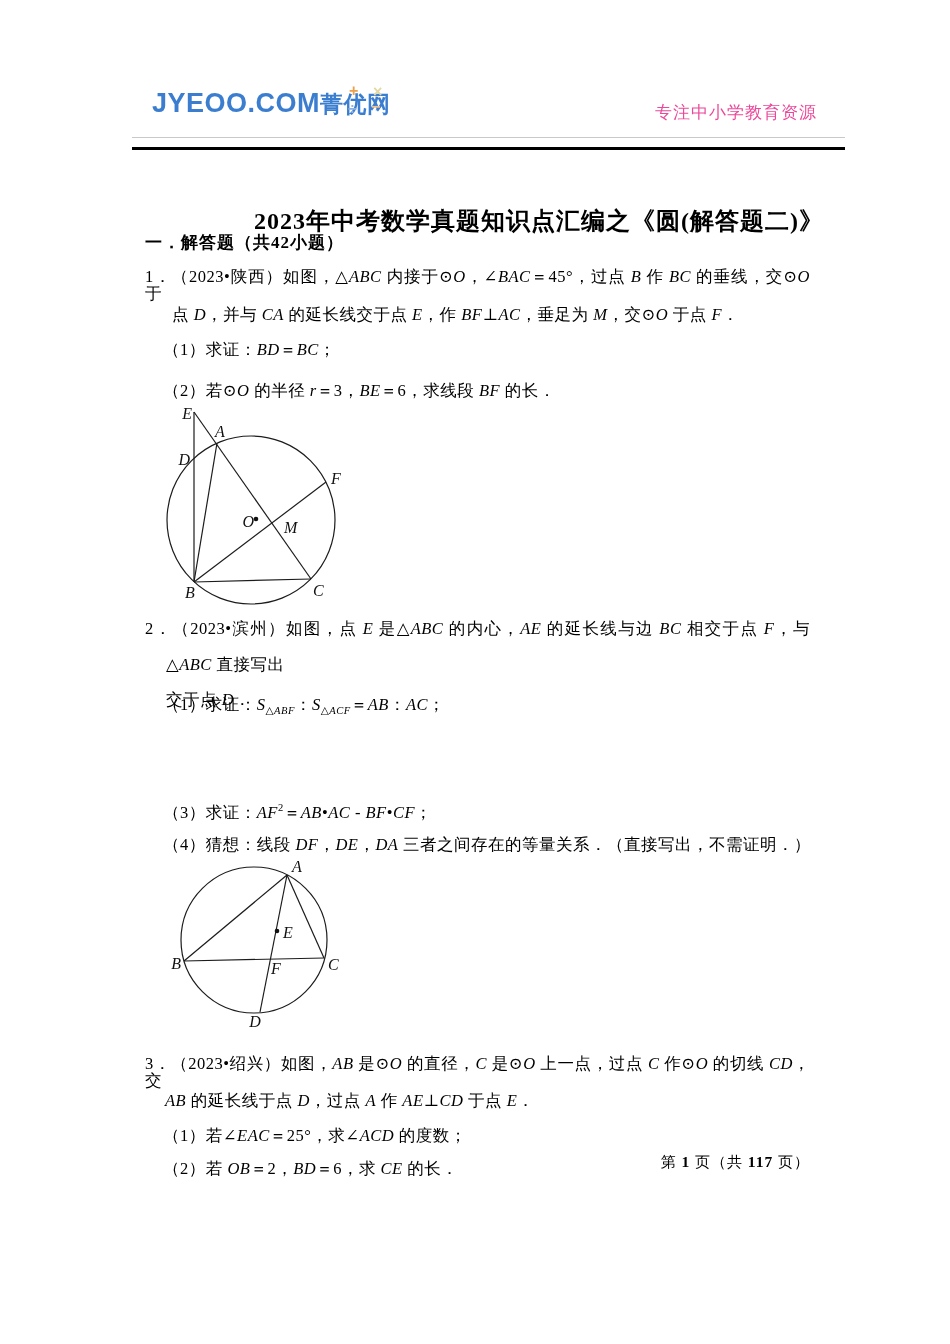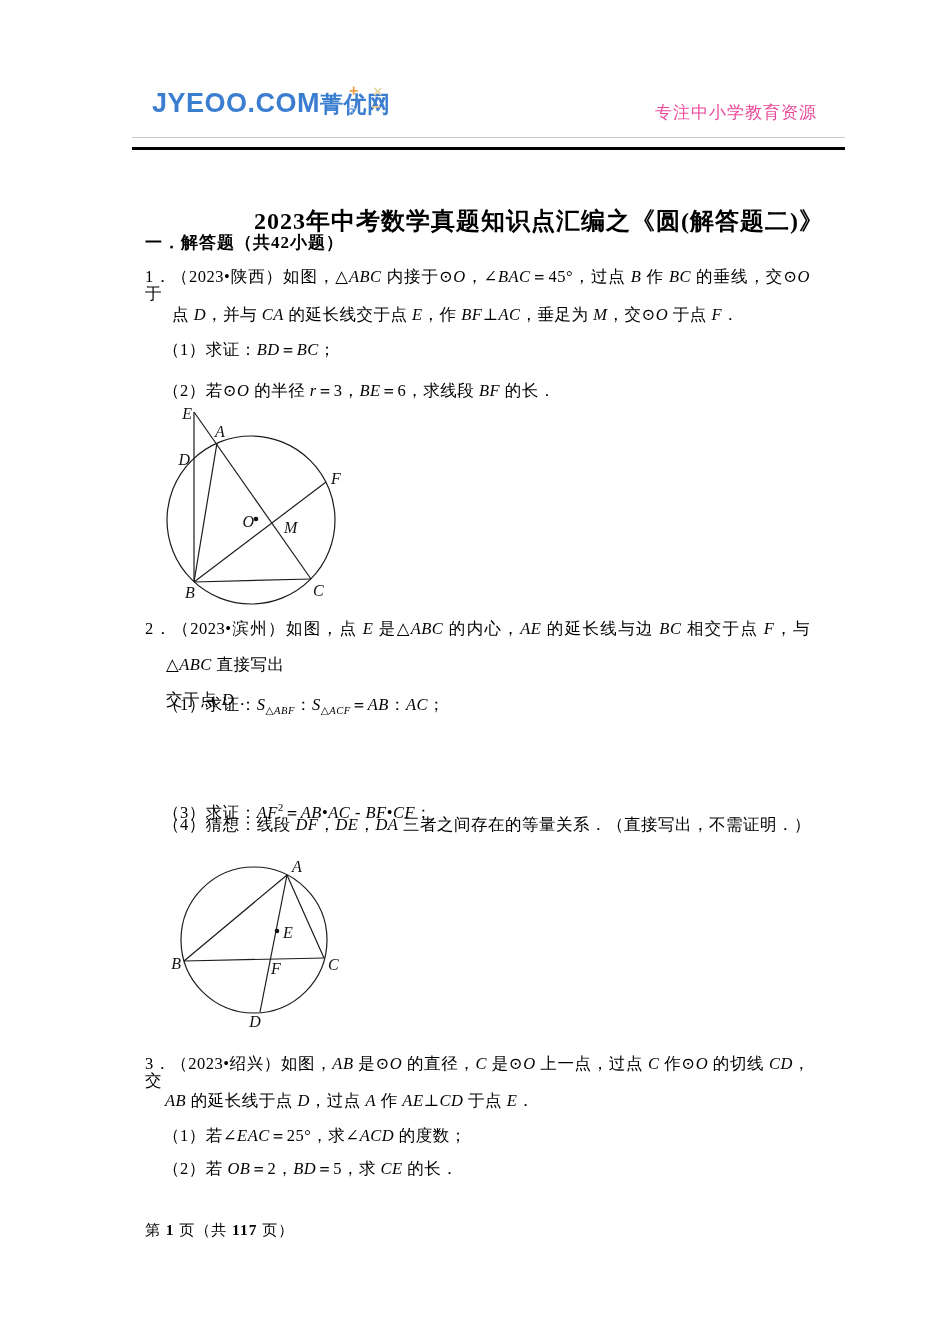--- a/index.html
+++ b/index.html
@@ -54,22 +54,22 @@
   sub{font-size:64%;}
   sup{font-size:64%;}
   
   .fig{position:absolute;}
   .fig line{stroke:#1c1c1c;stroke-width:1.2;}
   .fig .outline{stroke:#1c1c1c;stroke-width:1.2;fill:none;}
   .fig .dot{fill:#111;stroke:none;}
   .fig text{font-family:"Liberation Serif","DejaVu Serif",serif;font-style:italic;font-size:16px;fill:#111;}
   
   .footer{
-    position:absolute;left:145px;top:1221px;width:665px;
-    text-align:left;font-size:15px;letter-spacing:1px;
+    position:absolute;left:145px;top:1153px;width:665px;
+    text-align:right;font-size:15px;letter-spacing:1px;
   }
 </style>
 </head>
 <body>
 
 <div class="page">
 
   <div class="logo" style="color: rgb(59, 126, 208);">
     <span>JYEOO.COM</span><span class="cn">菁优网</span>
   </div>
@@ -105,37 +105,37 @@
     <text x="128" y="139" text-anchor="start">M</text>
     <text x="34" y="204" text-anchor="middle">B</text>
     <text x="157" y="202" text-anchor="start">C</text>
   </svg>
 
   <div class="line fill" style="top:620px;"><span>2．（2023•滨州）如图，点 </span><span class="it">E</span><span> 是△</span><span class="it">ABC</span><span> 的内心，</span><span class="it">AE</span><span> 的延长线与边 </span><span class="it">BC</span><span> 相交于点 </span><span class="it">F</span><span>，与</span></div>
   <div class="line" style="top:656px;left:166px;"><span>△</span><span class="it">ABC</span><span> 直接写出</span></div>
   <div class="line" style="top:691px;left:166px;"><span>交于点 </span><span class="it">D</span><span>．</span></div>
   <div class="line" style="top:696px;left:163px;"><span>（1）求证：</span><span class="it">S</span><sub class="it">△ABF</sub><span>：</span><span class="it">S</span><sub class="it">△ACF</sub><span>＝</span><span class="it">AB</span><span>：</span><span class="it">AC</span><span>；</span></div>
   <div class="line" style="top:799px;left:163px;"><span>（3）求证：</span><span class="it">AF</span><sup>2</sup><span>＝</span><span class="it">AB</span><span>•</span><span class="it">AC</span><span> - </span><span class="it">BF</span><span>•</span><span class="it">CF</span><span>；</span></div>
-  <div class="line" style="top:816px;left:163px;"><span>（4）猜想：线段 </span><span class="it">DF</span><span>，</span><span class="it">DE</span><span>，</span><span class="it">DA</span><span> 三者之间存在的等量关系．（直接写出，不需证明．）</span></div>
+  <div class="line" style="top:836px;left:163px;"><span>（4）猜想：线段 </span><span class="it">DF</span><span>，</span><span class="it">DE</span><span>，</span><span class="it">DA</span><span> 三者之间存在的等量关系．（直接写出，不需证明．）</span></div>
 
   <svg class="fig" style="left:165px;top:860px;" width="195" height="178" viewBox="0 0 195 178">
     <circle class="outline" cx="89" cy="80" r="73"></circle>
     <line x1="122" y1="15" x2="19" y2="101"></line>
     <line x1="122" y1="15" x2="159" y2="98"></line>
     <line x1="19" y1="101" x2="159" y2="98"></line>
     <line x1="122" y1="15" x2="95" y2="152"></line>
     <circle class="dot" cx="112" cy="71" r="2.3"></circle>
     <text x="127" y="12" text-anchor="start">A</text>
     <text x="16" y="109" text-anchor="end">B</text>
     <text x="163" y="110" text-anchor="start">C</text>
     <text x="90" y="167" text-anchor="middle">D</text>
     <text x="118" y="78" text-anchor="start">E</text>
     <text x="106" y="114" text-anchor="start">F</text>
   </svg>
 
   <div class="line fill" style="top:1055px;"><span>3．（2023•绍兴）如图，</span><span class="it">AB</span><span> 是⊙</span><span class="it">O</span><span> 的直径，</span><span class="it">C</span><span> 是⊙</span><span class="it">O</span><span> 上一点，过点 </span><span class="it">C</span><span> 作⊙</span><span class="it">O</span><span> 的切线 </span><span class="it">CD</span><span>，交</span></div>
   <div class="line" style="top:1092px;left:165px;"><span class="it">AB</span><span> 的延长线于点 </span><span class="it">D</span><span>，过点 </span><span class="it">A</span><span> 作 </span><span class="it">AE</span><span>⊥</span><span class="it">CD</span><span> 于点 </span><span class="it">E</span><span>．</span></div>
   <div class="line" style="top:1127px;left:163px;"><span>（1）若∠</span><span class="it">EAC</span><span>＝25°，求∠</span><span class="it">ACD</span><span> 的度数；</span></div>
-  <div class="line" style="top:1160px;left:163px;"><span>（2）若 </span><span class="it">OB</span><span>＝2，</span><span class="it">BD</span><span>＝5，求 </span><span class="it">CE</span><span> 的长．</span></div>
+  <div class="line" style="top:1160px;left:163px;"><span>（2）若 </span><span class="it">OB</span><span>＝2，</span><span class="it">BD</span><span>＝6，求 </span><span class="it">CE</span><span> 的长．</span></div>
 
   <div class="footer"><span>第 </span><span class="bd">1</span><span> 页（共 </span><span class="bd">117</span><span> 页）</span></div>
 
 </div>
 
 </body></html>

